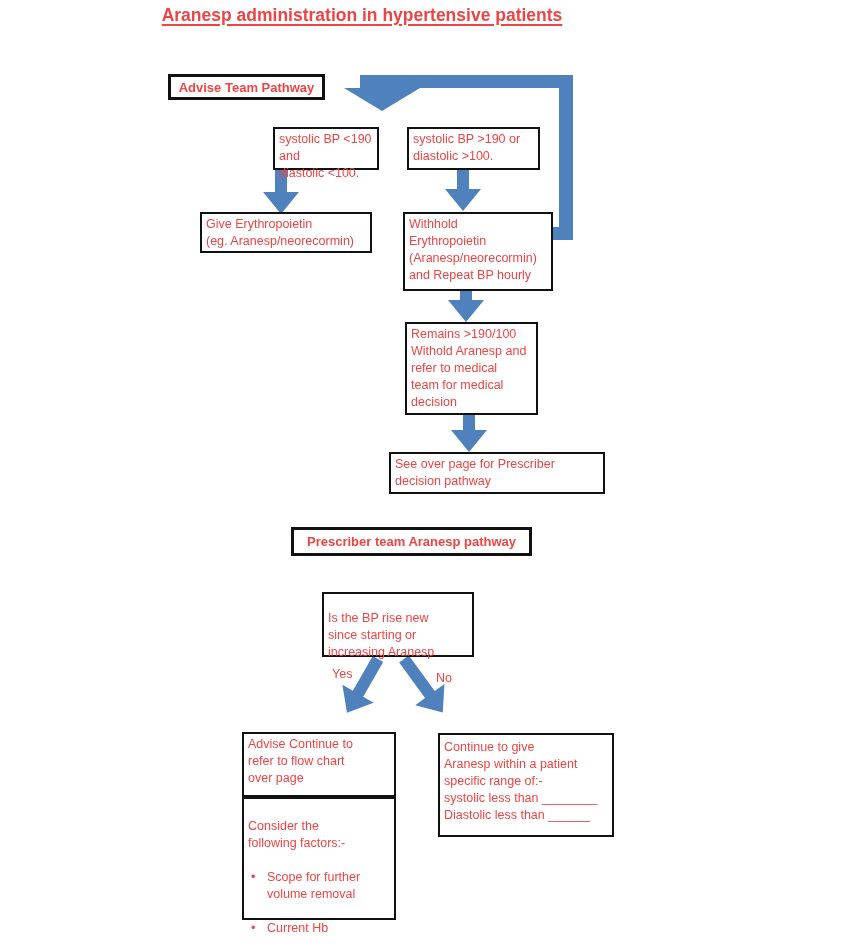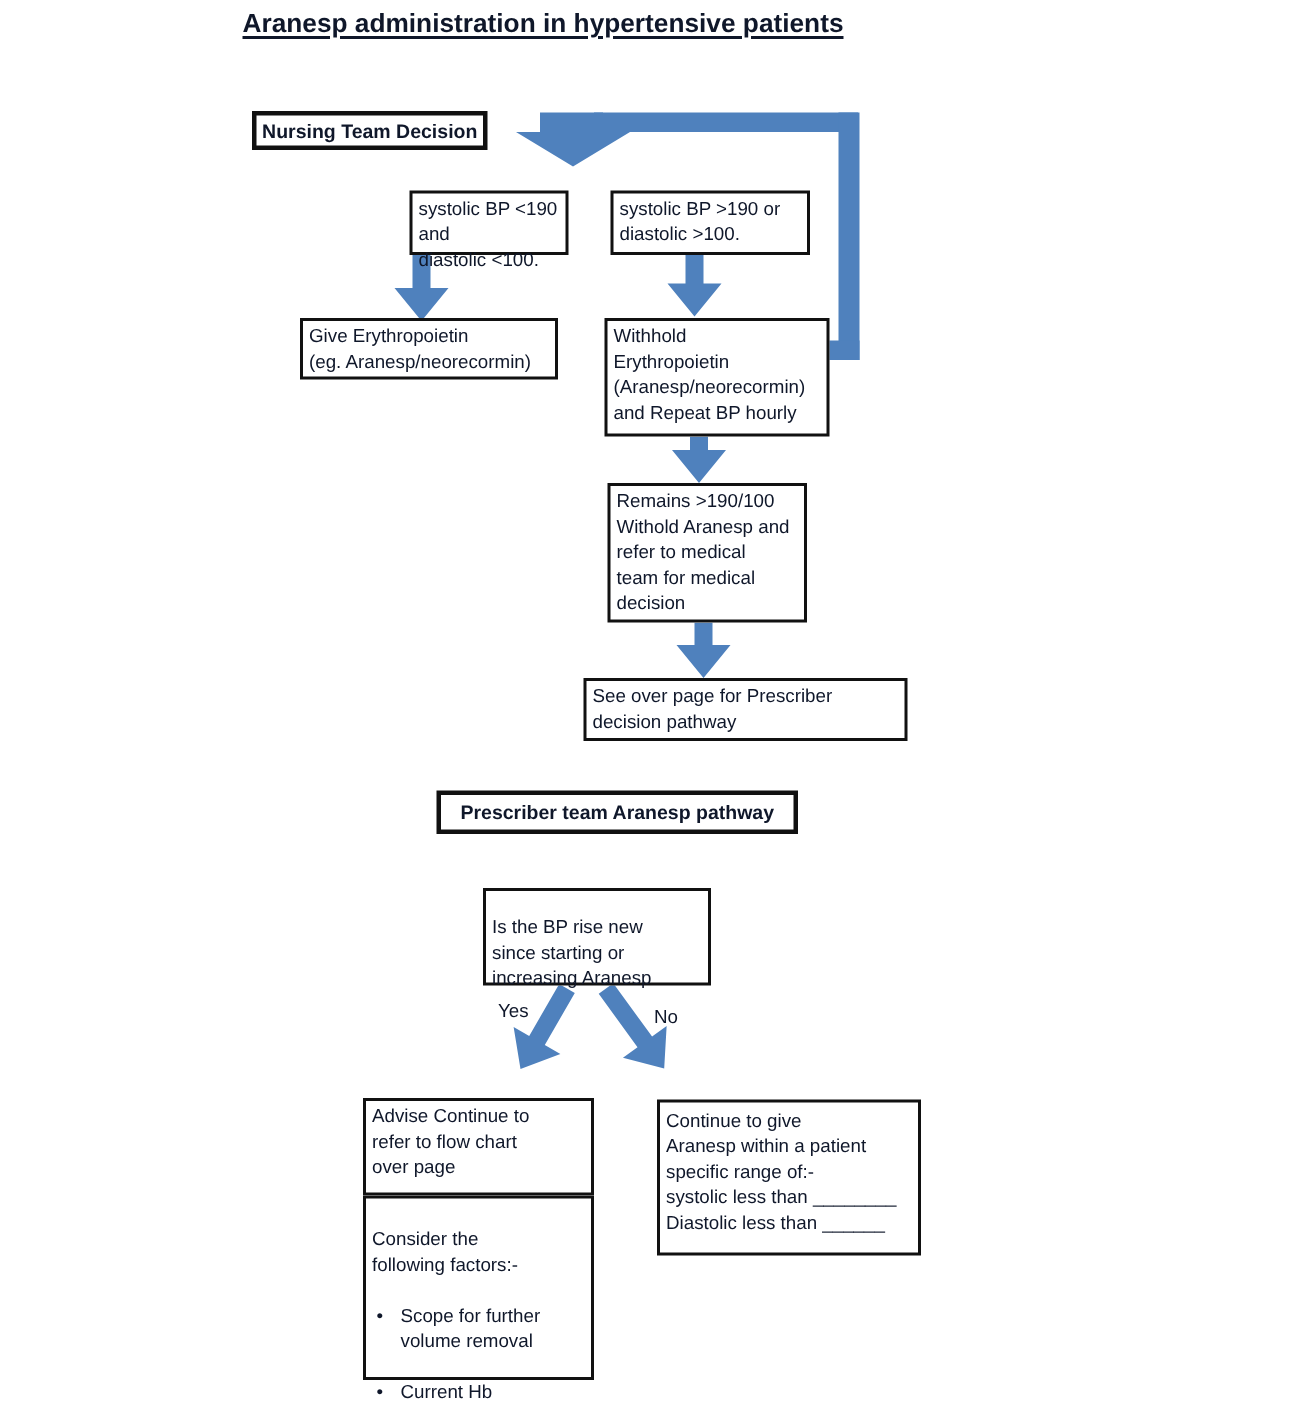--- a/index.html
+++ b/index.html
@@ -1,18 +1,18 @@
 <!DOCTYPE html>
 <html><head>
 <meta charset="utf-8">
 <style>
   html,body { margin:0; padding:0; background:#ffffff; }
   .canvas {
     position:relative; width:868px; height:949px; background:#ffffff;
-    font-family:"Liberation Sans", sans-serif; color:#0f172a; overflow:hidden;
+    font-family:"Liberation Sans", sans-serif; color:#ef4444; overflow:hidden;
   }
   .arrow-layer { position:absolute; left:0; top:0; z-index:1; }
   .page-title {
     position:absolute; left:0; top:5px; width:724px; text-align:center;
     font-size:17.5px; font-weight:bold; z-index:2;
     text-decoration:underline; text-decoration-thickness:2px; text-underline-offset:3px;
   }
   .box {
     position:absolute; box-sizing:border-box; z-index:2;
     border:2px solid #111111; background:#ffffff;
@@ -51,21 +51,21 @@
     <g transform="translate(378,659) rotate(30)">
       <polygon points="-6,0 6,0 6,40 18,40 0,62 -18,40 -6,40" fill="#4f81bd"></polygon>
     </g>
     <g transform="translate(404,659) rotate(-36)">
       <polygon points="-6,0 6,0 6,44 18,44 0,66 -18,44 -6,44" fill="#4f81bd"></polygon>
     </g>
   </svg>
 
   <div class="page-title">Aranesp administration in hypertensive patients</div>
 
-  <div class="box header" style="left:168px; top:74px; width:157px; height:26px;">Nursing Team Decision</div>
+  <div class="box header" style="left:168px; top:74px; width:157px; height:26px;">Advise Team Pathway</div>
 
   <div class="box" style="left:225px; top:127px; width:106px; height:43px;margin-left:48px;">systolic BP &lt;190 and
 diastolic &lt;100.</div>
 
   <div class="box" style="left:407px; top:127px; width:133px; height:43px;">systolic BP &gt;190 or
 diastolic &gt;100.</div>
 
   <div class="box" style="left:403px; top:212px; width:150px; height:79px;">Withhold
 Erythropoietin
 (Aranesp/neorecormin)

